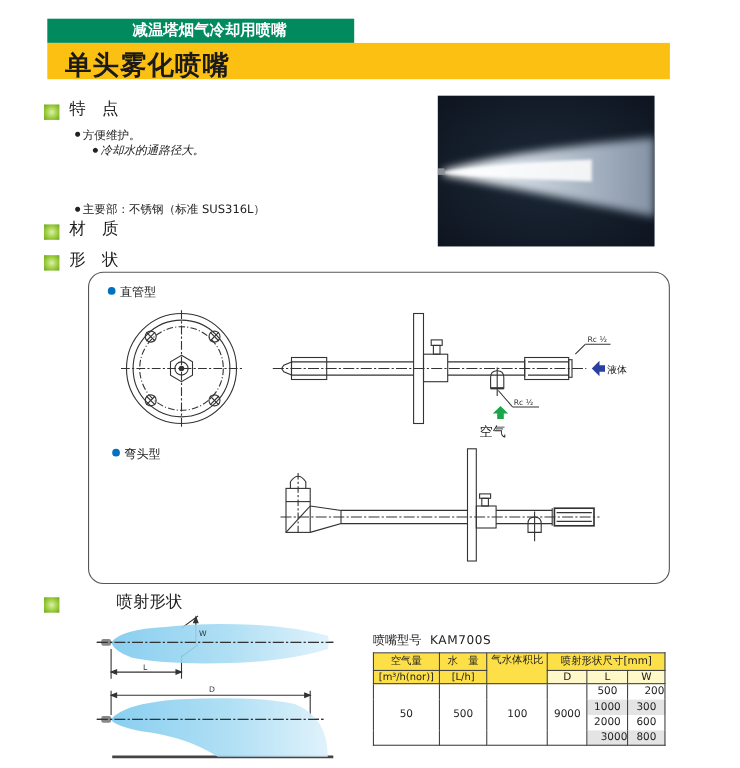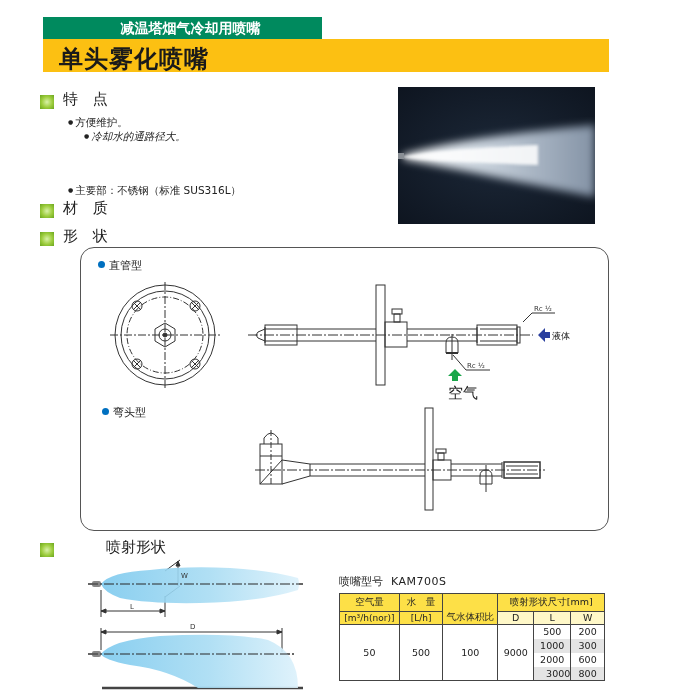--- a/index.html
+++ b/index.html
@@ -220,56 +220,56 @@
     <line x1="88" y1="654" x2="295" y2="654" stroke-dasharray="10,2,2,2"></line>
   </g>
 
   <polygon points="538,335 545,328 545,332 550,332 550,338 545,338 545,342" fill="#2a3f9e"></polygon>
   <polygon points="455,369 448,376 452,376 452,381 458,381 458,376 462,376" fill="#1aa64a"></polygon>
 </svg>
 
 <div style="position:absolute; left:534px; top:305px; font-size:7px; color:#333;">Rc ½</div>
 <div style="position:absolute; left:467px; top:362px; font-size:7px; color:#333;">Rc ½</div>
 <div style="position:absolute; left:552px; top:330px; font-size:9px; color:#222;">液体</div>
-<div style="position:absolute; left:448px; top:384px; font-size:15px; color:#222;">空气</div>
+<div style="position:absolute; left:436px; top:384px; font-size:12px; color:#222;">空气</div>
 
 <div class="sec-head" style="left:40px; top:538px;gap:43px;">
   <div class="sq"></div>
   <div class="sec-title tight">喷射形状</div>
 </div>
 <div style="position:absolute; left:181px; top:572px; font-size:7px; color:#333;">W</div>
 <div style="position:absolute; left:130px; top:603px; font-size:7px; color:#333;">L</div>
 <div style="position:absolute; left:190px; top:623px; font-size:7px; color:#333;">D</div>
 
 <div class="model-line">
   <span>喷嘴型号</span><span class="model-val">KAM700S</span>
 </div>
 
 <table class="spec">
   <tbody>
       <tr>
     <td class="hd" style="width:60px;">空气量</td>
     <td class="hd" style="width:44px;">水　量</td>
-    <td class="hd" rowspan="2" style="width:56px; vertical-align:top; padding-top:17px;">气水体积比</td>
+    <td class="hd" rowspan="2" style="width:56px; vertical-align:top; padding-top:0;">气水体积比</td>
     <td class="hd" colspan="3">喷射形状尺寸[mm]</td>
   </tr>
   <tr>
     <td class="hd" style="height:12px; font-size:9px;">[m³/h(nor)]</td>
     <td class="hd" style="height:12px; font-size:9px;margin-left:25px;">[L/h]</td>
     <td class="hd-sub" style="width:36px;">D</td>
     <td class="hd-sub" style="width:36px;">L</td>
     <td class="hd-sub" style="width:34px;">W</td>
   </tr>
   <tr class="val">
     <td class="bigcell" rowspan="4">50</td>
     <td class="bigcell" rowspan="4">500</td>
     <td class="bigcell" rowspan="4">100</td>
     <td class="bigcell" rowspan="4">9000</td>
     <td class="val" style="border-bottom:none;">500</td>
-    <td class="val" style="border-bottom:none;">200</td>
+    <td class="val" style="border-bottom:none;text-align:right;">200</td>
   </tr>
   <tr class="val">
     <td class="val shade" style="border-top:none; border-bottom:none;">1000</td>
     <td class="val shade" style="border-top:none; border-bottom:none;">300</td>
   </tr>
   <tr class="val">
     <td class="val" style="border-top:none; border-bottom:none;">2000</td>
     <td class="val" style="border-top:none; border-bottom:none;">600</td>
   </tr>
   <tr class="val">

